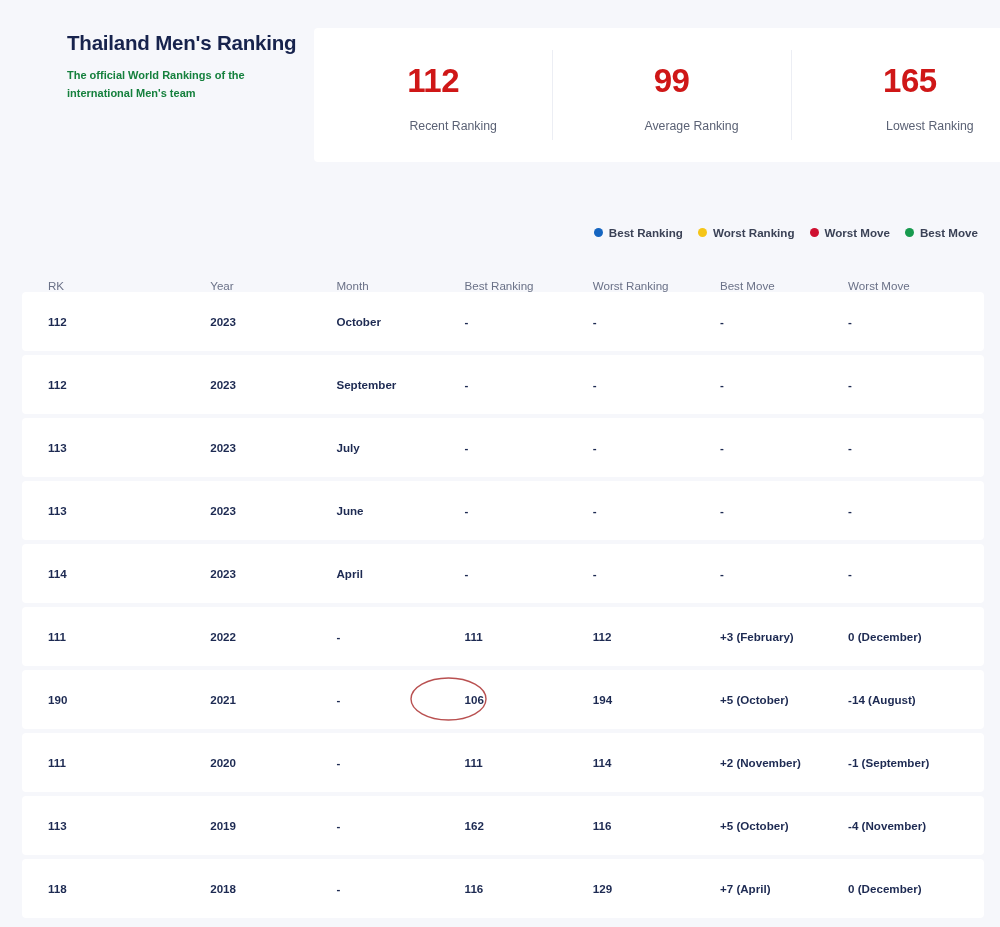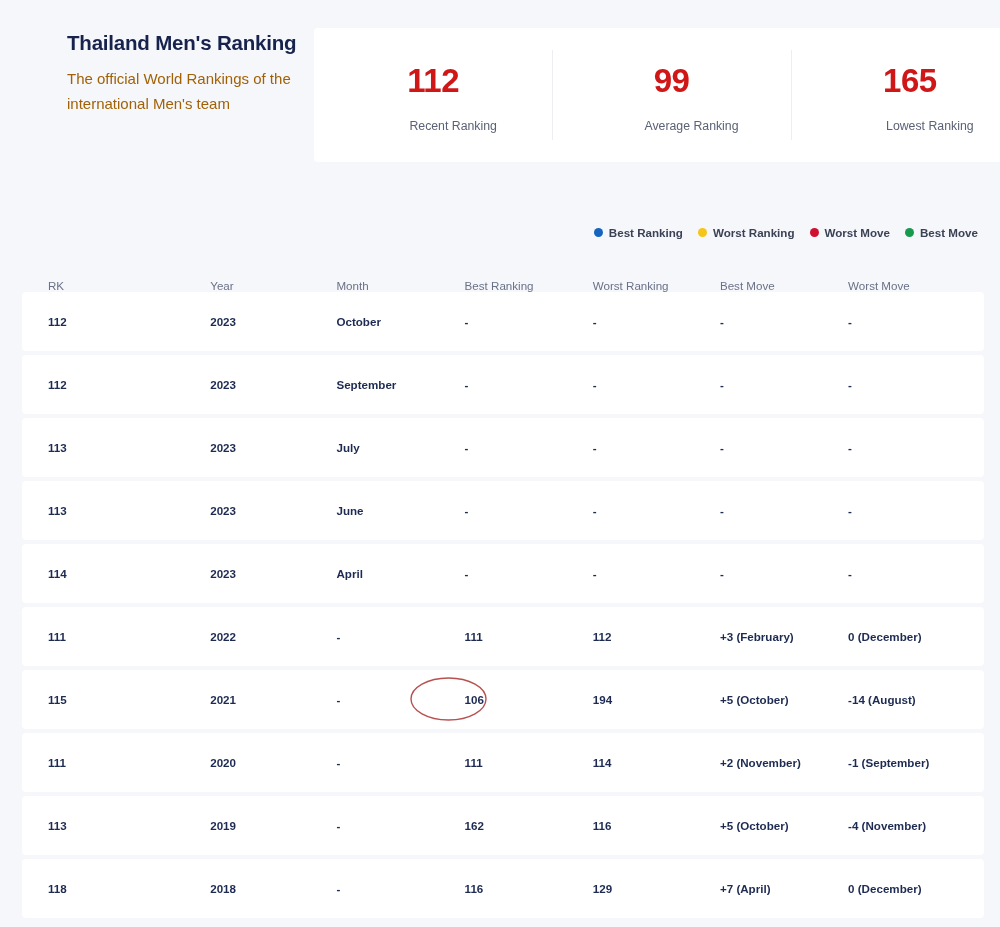--- a/index.html
+++ b/index.html
@@ -38,24 +38,24 @@
   .page-title {
     font-size: 20.5px;
     font-weight: bold;
     color: #17234d;
     line-height: 1.28;
     letter-spacing: -0.2px;
   }
 
   .page-subtitle {
     margin-top: 11px;
-    font-size: 15px;
-    color: #a16207;
+    font-size: 11px;
+    color: #15803d;
     line-height: 1.62;
-    font-weight: normal;
+    font-weight: bold;
   }
 
   
   .stats-card {
     position: absolute;
     left: 269px;
     top: 28px;
     width: 715px;
     height: 134px;
     background: #ffffff;
@@ -306,21 +306,21 @@
       <div class="cell c0">111</div>
       <div class="cell c1">2022</div>
       <div class="cell c2">-</div>
       <div class="cell c3">111</div>
       <div class="cell c4">112</div>
       <div class="cell c5">+3 (February)</div>
       <div class="cell c6">0 (December)</div>
     </div>
 
     <div class="row">
-      <div class="cell c0">115</div>
+      <div class="cell c0">190</div>
       <div class="cell c1">2021</div>
       <div class="cell c2">-</div>
       <div class="cell c3">106</div>
       <div class="cell c4">194</div>
       <div class="cell c5">+5 (October)</div>
       <div class="cell c6">-14 (August)</div>
     </div>
 
     <div class="row">
       <div class="cell c0">111</div>

